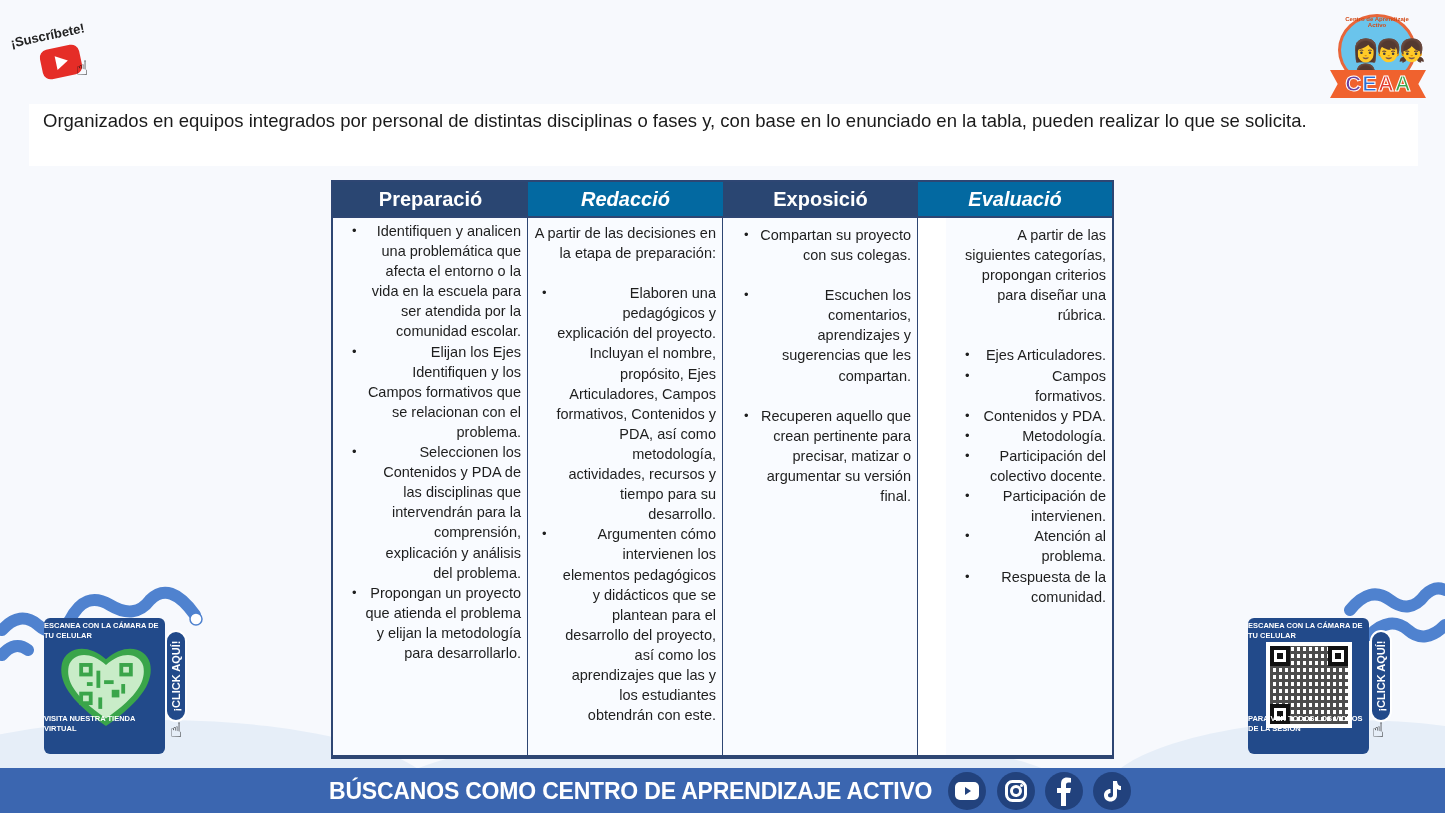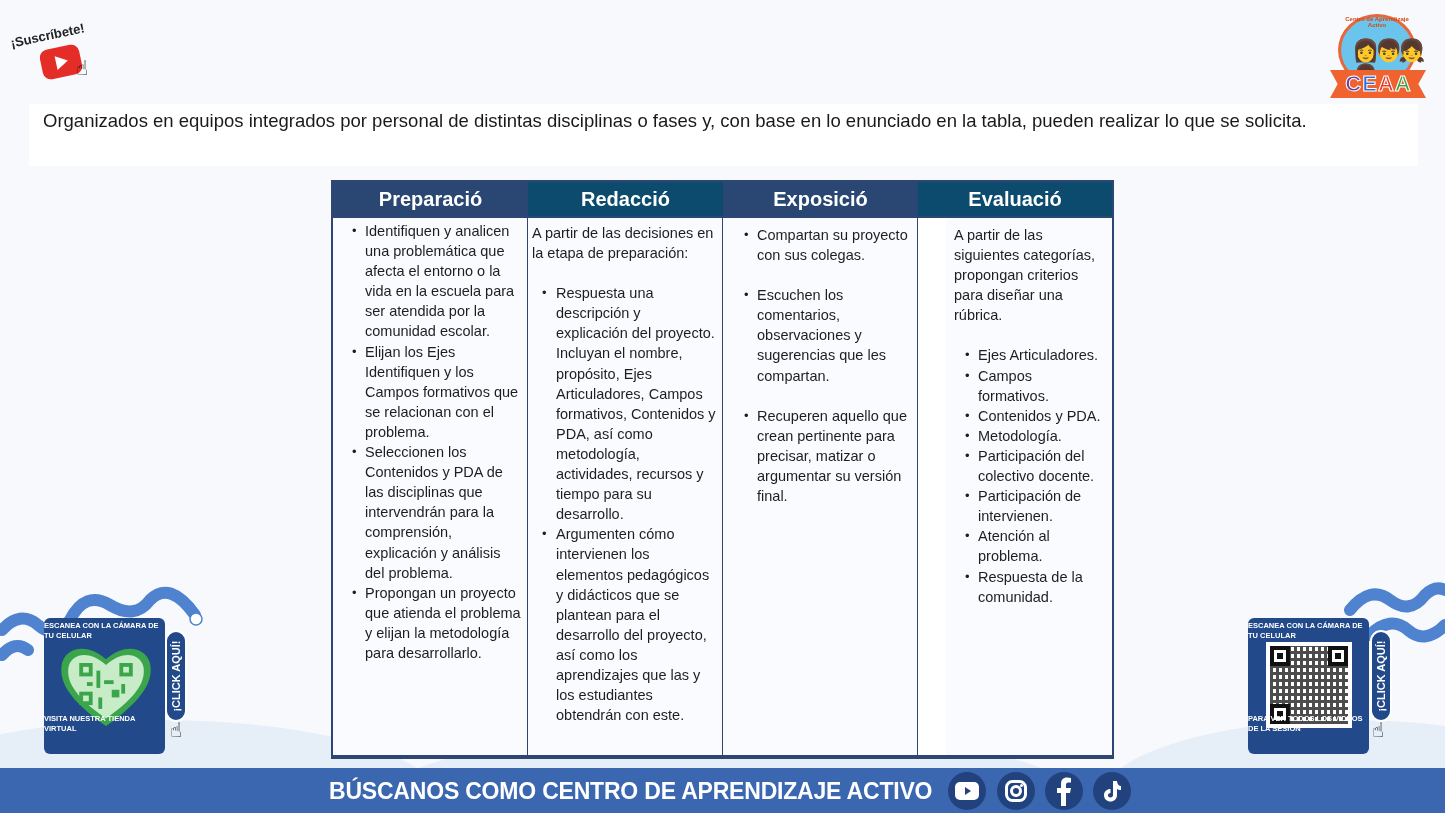--- a/index.html
+++ b/index.html
@@ -82,28 +82,29 @@
       border: 2px solid #2e4673; border-bottom: 4px solid #2e4673;
       display: grid; grid-template-columns: 195px 195px 195px 194px;
       grid-template-rows: 36px 1fr;
     }
     .th {
       color: #fff; font-family: "Liberation Sans", sans-serif; font-weight: bold;
       font-size: 20px; display: flex; align-items: center; justify-content: center;
       border-bottom: 2px solid #2e4673;
     }
     .th.dark { background: #2a4672; }
-    .th.mid { background: #0c4a6e; }
+    .th.mid { background: #0369a1; font-style: italic; }
     .td {
       border-right: 1.5px solid #2e4673;
       padding: 5px 6px 0 4px;
       font-family: "Liberation Sans", sans-serif;
       font-size: 14.5px; line-height: 20.1px; color: #1e1e1e;
       overflow: hidden;
       background: #f9fbff;
+      text-align: right;
     }
     .td:last-child { border-right: none; margin-left: 28px; }
     .td ul { list-style: none; }
     .td li { position: relative; padding-left: 28px; }
     .td li::before {
       content: "•"; position: absolute; left: 15px; top: 0; font-size: 13px;
     }
     .td p.intro { padding-left: 0; }
     .td .gap { height: 20px; }
     .col1 { padding-top: 3px; }
@@ -223,30 +224,30 @@
       <li>Identifiquen y analicen una problemática que afecta el entorno o la vida en la escuela para ser atendida por la comunidad escolar.</li>
       <li>Elijan los Ejes Identifiquen y los Campos formativos que se relacionan con el problema.</li>
       <li>Seleccionen los Contenidos y PDA de las disciplinas que intervendrán para la comprensión, explicación y análisis del problema.</li>
       <li>Propongan un proyecto que atienda el problema y elijan la metodología para desarrollarlo.</li>
     </ul>
   </div>
 
   <div class="td col2">
     <p class="intro">A partir de las decisiones en la etapa de preparación:</p>
     <ul>
-      <li>Respuesta una descripción y explicación del proyecto. Incluyan el nombre, propósito, Ejes Articuladores, Campos formativos, Contenidos y PDA, así como metodología, actividades, recursos y tiempo para su desarrollo.</li>
+      <li>Elaboren una pedagógicos y explicación del proyecto. Incluyan el nombre, propósito, Ejes Articuladores, Campos formativos, Contenidos y PDA, así como metodología, actividades, recursos y tiempo para su desarrollo.</li>
       <li>Argumenten cómo intervienen los elementos pedagógicos y didácticos que se plantean para el desarrollo del proyecto, así como los aprendizajes que las y los estudiantes obtendrán con este.</li>
     </ul>
   </div>
 
   <div class="td col3">
     <ul>
       <li>Compartan su proyecto con sus colegas.</li>
       <div class="gap"></div>
-      <li>Escuchen los comentarios, observaciones y sugerencias que les compartan.</li>
+      <li>Escuchen los comentarios, aprendizajes y sugerencias que les compartan.</li>
       <div class="gap"></div>
       <li>Recuperen aquello que crean pertinente para precisar, matizar o argumentar su versión final.</li>
     </ul>
   </div>
 
   <div class="td col4">
     <p class="intro">A partir de las siguientes categorías, propongan criterios para diseñar una rúbrica.</p>
     <ul>
       <li>Ejes Articuladores.</li>
       <li>Campos formativos.</li>

